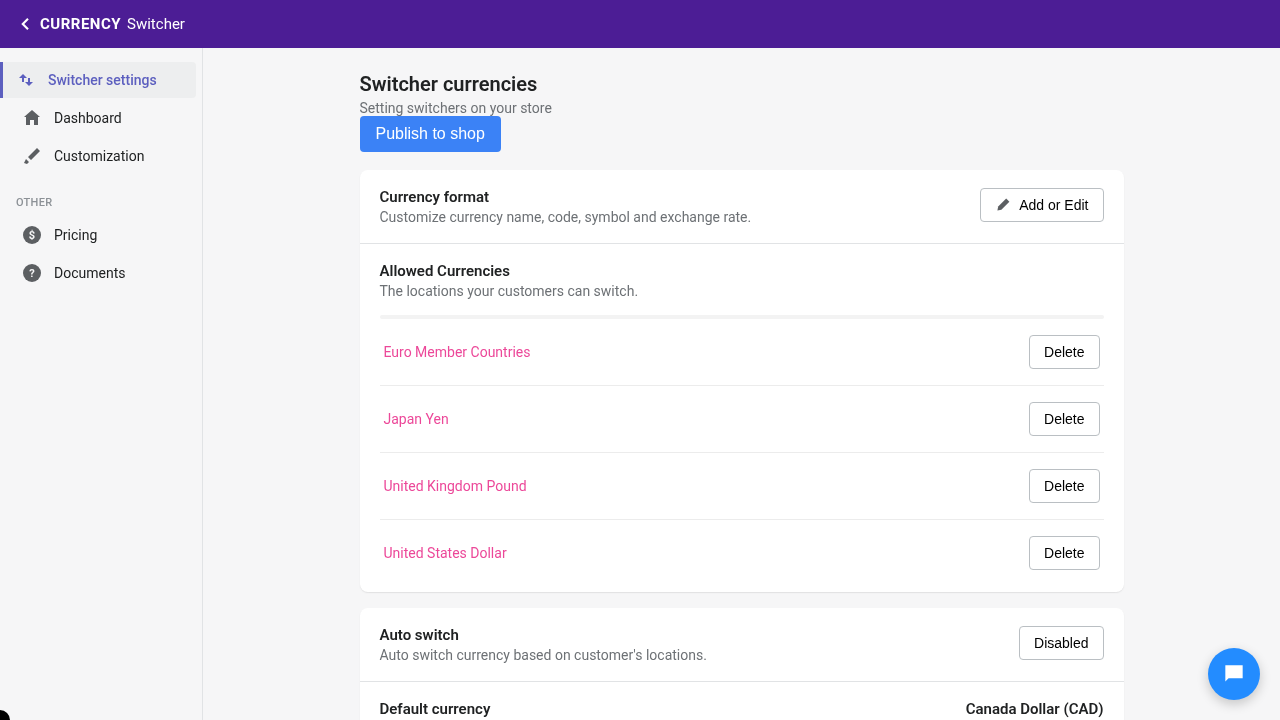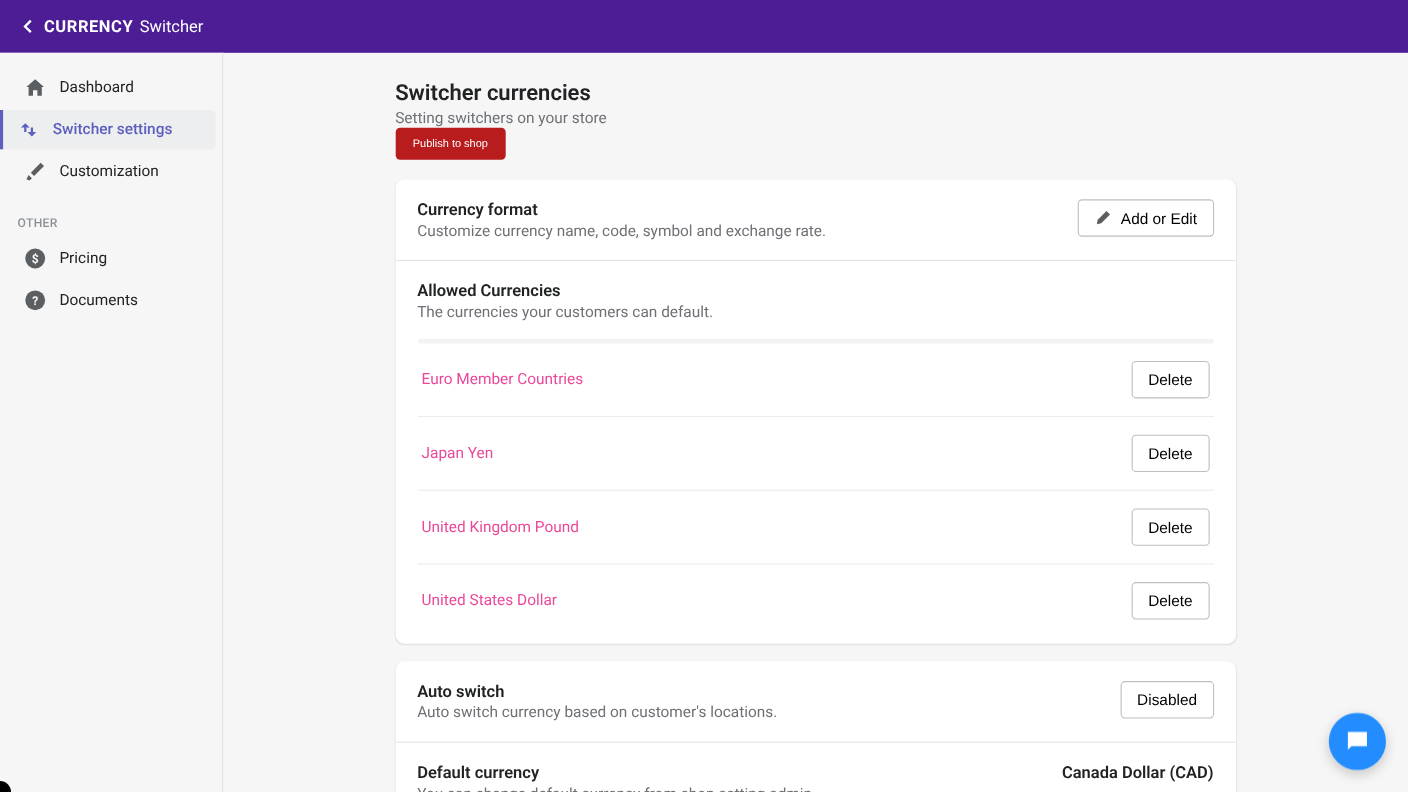--- a/index.html
+++ b/index.html
@@ -15,21 +15,21 @@
   .nav-heading { font-size: 11px; color: #8c9196; padding: 10px 16px 6px; font-weight: 500; letter-spacing: 0.3px; }
   .nav-item { display: flex; align-items: center; gap: 12px; padding: 8px 16px; font-size: 14px; color: #202223; text-decoration: none; cursor: pointer; border-radius: 4px; margin: 2px 6px; }
   .nav-item.active { background: #edeeef; color: #5c5fbf; font-weight: 500; border-left: 3px solid #5c5fbf; margin-left: 0; padding-left: 13px; border-radius: 0 4px 4px 0; }
   .nav-item svg { width: 20px; height: 20px; fill: #5c5f62; flex-shrink: 0; }
   .nav-item.active svg { fill: #5c5fbf; }
   .main { flex: 1; overflow-y: auto; padding: 24px 0 24px 0; }
   .main-inner { max-width: 780px; margin: 0 auto; padding: 0 8px; }
   .page-head { display: flex; justify-content: space-between; align-items: flex-start; margin-bottom: 18px; flex-direction: column; }
   .page-title { font-size: 20px; font-weight: 600; margin-bottom: 4px; }
   .page-sub { font-size: 14px; color: #6d7175; }
-  .btn-primary { background: #b91c1c; color: #fff; border: none; padding: 9px 16px; border-radius: 4px; font-size: 10px; cursor: pointer; }
+  .btn-primary { background: #3b82f6; color: #fff; border: none; padding: 9px 16px; border-radius: 4px; font-size: 16px; cursor: pointer; }
   .btn-secondary { background: #fff; border: 1px solid #babfc3; padding: 8px 14px; border-radius: 4px; font-size: 14px; cursor: pointer; display: inline-flex; align-items: center; gap: 8px; }
   .btn-secondary svg { width: 16px; height: 16px; fill: #5c5f62; }
   .card { background: #fff; border-radius: 8px; box-shadow: 0 1px 2px rgba(0,0,0,0.06), 0 1px 1px rgba(0,0,0,0.04); margin-bottom: 16px; }
   .card-section { padding: 18px 20px; border-bottom: 1px solid #e1e3e5; }
   .card-section:last-child { border-bottom: none; }
   .sec-head { display: flex; justify-content: space-between; align-items: flex-start; }
   .sec-title { font-size: 15px; font-weight: 600; margin-bottom: 3px; }
   .sec-desc { font-size: 14px; color: #6d7175; }
   .divider-line { height: 4px; background: #f3f3f3; margin: 16px 0 0 0; border-radius: 2px; }
   .currency-row { display: flex; justify-content: space-between; align-items: center; padding: 16px 4px; border-bottom: 1px solid #ececec; }
@@ -51,31 +51,31 @@
         <path fill="#fff" d="M15 4l-8 8 8 8 2-2-6-6 6-6z"></path>
       </svg>
     <span class="logo-main">CURRENCY</span>
     <span class="logo-sub">Switcher</span>
   </div>
 </div>
 
 <div class="layout">
   <nav class="sidebar">
     <div class="nav-group">
+      <a class="nav-item active">
+        <svg viewBox="0 0 20 20">
+            <path d="M7 4l-4 4h3v4h2V8h3L7 4zm6 12l4-4h-3V8h-2v4h-3l4 4z"></path>
+          </svg>
+        <span>Switcher settings</span>
+      </a>
       <a class="nav-item">
         <svg viewBox="0 0 20 20">
             <path d="M10 2L2 9h2v8h4v-5h4v5h4V9h2z"></path>
           </svg>
         <span>Dashboard</span>
-      </a>
-      <a class="nav-item active">
-        <svg viewBox="0 0 20 20">
-            <path d="M7 4l-4 4h3v4h2V8h3L7 4zm6 12l4-4h-3V8h-2v4h-3l4 4z"></path>
-          </svg>
-        <span>Switcher settings</span>
       </a>
       <a class="nav-item">
         <svg viewBox="0 0 20 20">
             <path d="M15 2l3 3-9 9-3-3 9-9zM4 13l3 3-2 2-3-1 2-4z"></path>
           </svg>
         <span>Customization</span>
       </a>
     </div>
     <div class="nav-heading">OTHER</div>
     <div class="nav-group">
@@ -116,21 +116,21 @@
             <button class="btn-secondary">
               <svg viewBox="0 0 20 20">
                   <path d="M14 2l4 4-10 10-5 1 1-5L14 2z"></path>
                 </svg>
               <span>Add or Edit</span>
             </button>
           </div>
         </div>
         <div class="card-section">
           <div class="sec-title">Allowed Currencies</div>
-          <div class="sec-desc">The currencies your customers can default.</div>
+          <div class="sec-desc">The locations your customers can switch.</div>
           <div class="divider-line"></div>
           <div class="currency-row">
             <span class="currency-name">Euro Member Countries</span>
             <button class="btn-secondary">Delete</button>
           </div>
           <div class="currency-row">
             <span class="currency-name">Japan Yen</span>
             <button class="btn-secondary">Delete</button>
           </div>
           <div class="currency-row">

